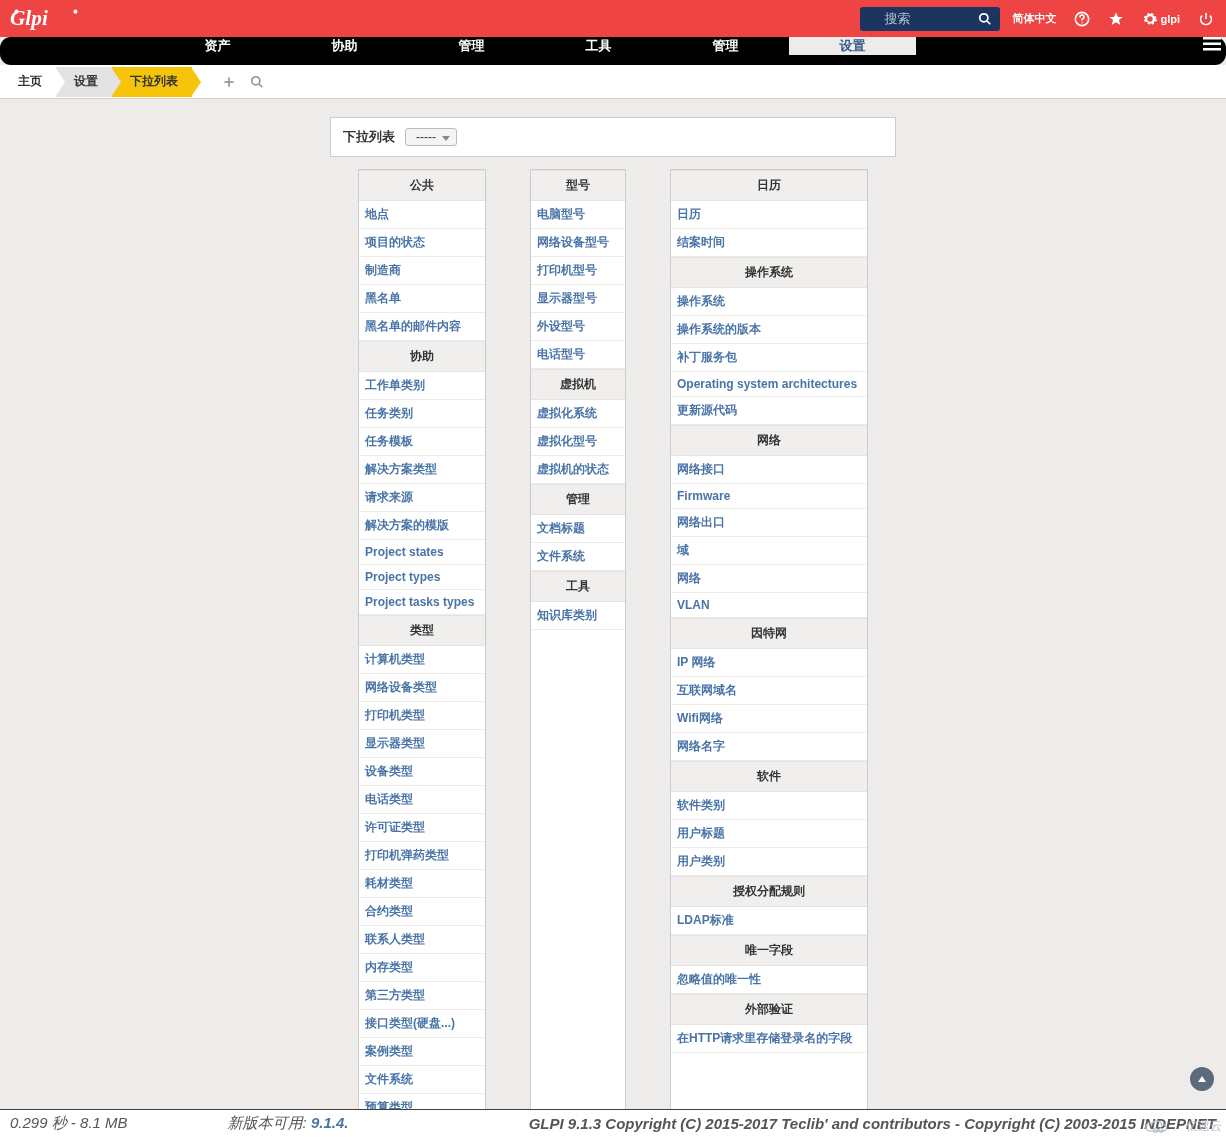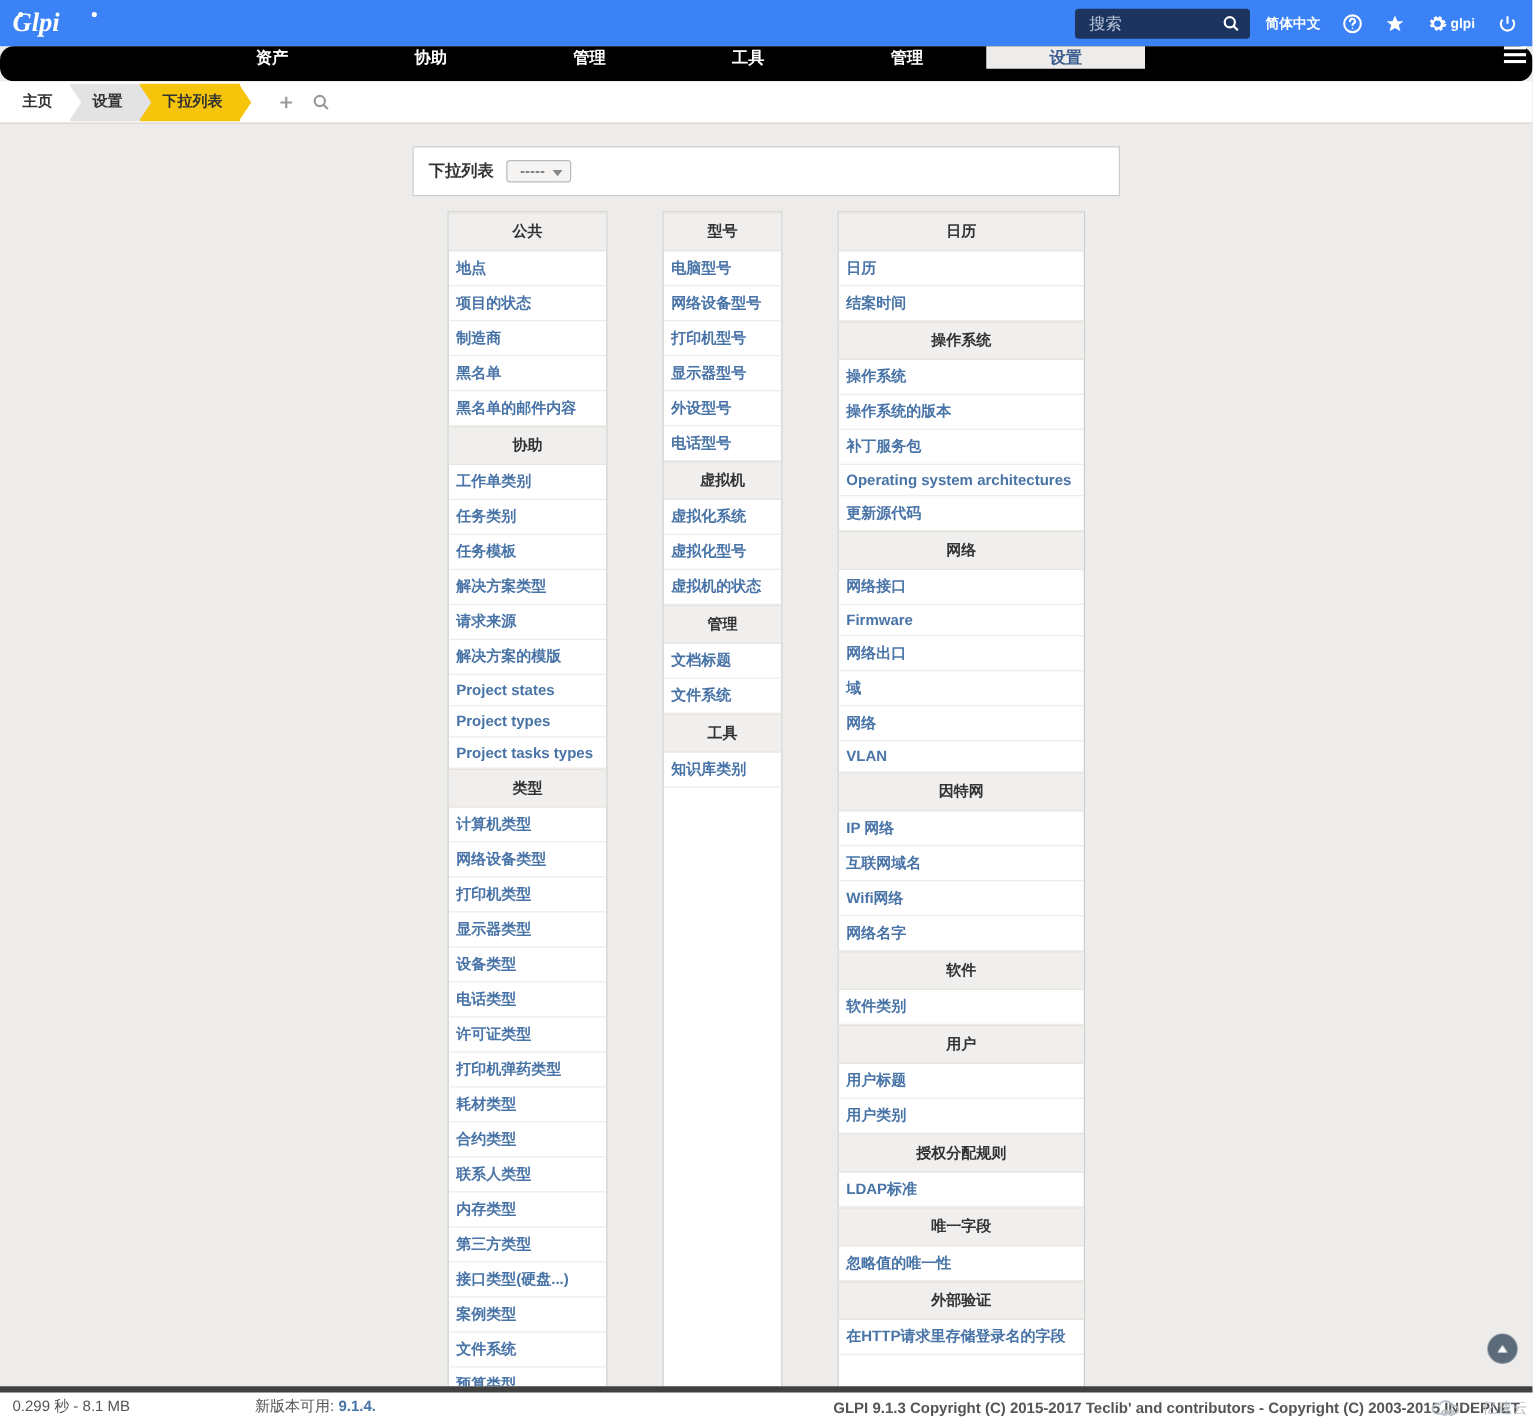--- a/index.html
+++ b/index.html
@@ -1,25 +1,25 @@
 <!DOCTYPE html>
 <html><head>
 <meta charset="utf-8">
 <style>
   * { box-sizing: border-box; margin: 0; padding: 0; }
   body { font-family: Arial, sans-serif; font-size: 12px; background: #eeecea; color: #333; }
   a { color: #4974a7; text-decoration: none; font-weight: bold; }
 
   
-  .header { background: #3b82f6; height: 37px; display: flex; align-items: center; padding: 0 6px 0 10px; }
+  .header { background: #ef4444; height: 37px; display: flex; align-items: center; padding: 0 6px 0 10px; }
   .logo { height: 26px; }
   .logo svg { height: 26px; }
   .header-right { margin-left: auto; display: flex; align-items: center; gap: 6px; }
   .search-box { background: #1b3560; border-radius: 3px; display: flex; align-items: center; width: 140px; height: 24px; }
-  .search-box input { background: transparent; border: none; color: #fff; font-size: 13px; padding: 0 11px; width: 100%; outline: none; }
+  .search-box input { background: transparent; border: none; color: #fff; font-size: 13px; padding: 0 24px; width: 100%; outline: none; }
   .search-box input::placeholder { color: #b9c4d7; }
   .search-btn { background: transparent; border: none; color: #fff; font-size: 12px; padding: 0 8px; cursor: pointer; }
   .lang-link { color: #fff; font-size: 11px; padding: 0 6px; font-weight: bold; cursor: pointer; }
   .header-icon { color: #fff; font-size: 16px; padding: 0 6px; cursor: pointer; display:inline-flex; align-items:center; }
   .user-label { color:#fff; font-size:11px; font-weight:bold; margin-left:2px; }
   
   
   .nav { background: #000000; height: 28px; display: flex; align-items: flex-start; border-radius: 11px; }
   .nav-spacer { width: 154px; }
   .nav-item { flex: 0 0 127px; display:flex; align-items:center; justify-content:center; color:#fff; font-size:13px; font-weight:bold; cursor:pointer; }
@@ -46,21 +46,21 @@
   
   .columns-wrap { display:flex; gap:44px; justify-content:center; padding-bottom:30px; }
   .col-box { width:128px; border:1px solid #cccccc; background:#fff; }
   .col-box.col1 { width:128px; }
   .col-box.col2 { width:96px; }
   .col-box.col3 { width:198px; }
   .section-head { background:#f1efed; text-align:center; font-weight:bold; padding:6px 4px; font-size:12px; border-bottom:1px solid #e6e3e0; border-top:1px solid #e6e3e0;}
   .item-row { padding:5px 6px; border-bottom:1px solid #eeece9; display:block; font-size:12px; font-weight:bold; color:#4974a7; cursor:pointer; }
 
   
-  .footer { position:fixed; bottom:0; left:0; right:0; background:#fff; border-top:5px solid #404040; height:28px; display:flex; align-items:center; padding:0 10px; font-size:12px; color:#555;}
+  .footer { position:fixed; bottom:0; left:0; right:0; background:#fff; border-top:1px solid #404040; height:28px; display:flex; align-items:center; padding:0 10px; font-size:15px; color:#555;font-style:italic;}
   .footer-left { }
   .footer-mid { margin-left:100px; }
   .footer-right { margin-left:auto; font-weight:bold; }
 
   
   .scroll-top { position:fixed; right:12px; bottom:46px; width:24px; height:24px; border-radius:50%; background:#5c6b7a; color:#fff; display:flex; align-items:center; justify-content:center; font-size:12px; cursor:pointer;}
 
   .cloud-badge { position:fixed; right:4px; bottom:2px; color:#b9c0c7; display:flex; align-items:center; gap:16px; font-size:12px;}
 
   svg { display:block; }
@@ -228,21 +228,20 @@
       <a class="item-row">域</a>
       <a class="item-row">网络</a>
       <a class="item-row">VLAN</a>
       <div class="section-head">因特网</div>
       <a class="item-row">IP 网络</a>
       <a class="item-row">互联网域名</a>
       <a class="item-row">Wifi网络</a>
       <a class="item-row">网络名字</a>
       <div class="section-head">软件</div>
       <a class="item-row">软件类别</a>
-      <div class="section-head">用户</div>
       <a class="item-row">用户标题</a>
       <a class="item-row">用户类别</a>
       <div class="section-head">授权分配规则</div>
       <a class="item-row">LDAP标准</a>
       <div class="section-head">唯一字段</div>
       <a class="item-row">忽略值的唯一性</a>
       <div class="section-head">外部验证</div>
       <a class="item-row">在HTTP请求里存储登录名的字段</a>
     </div>
 </div>

